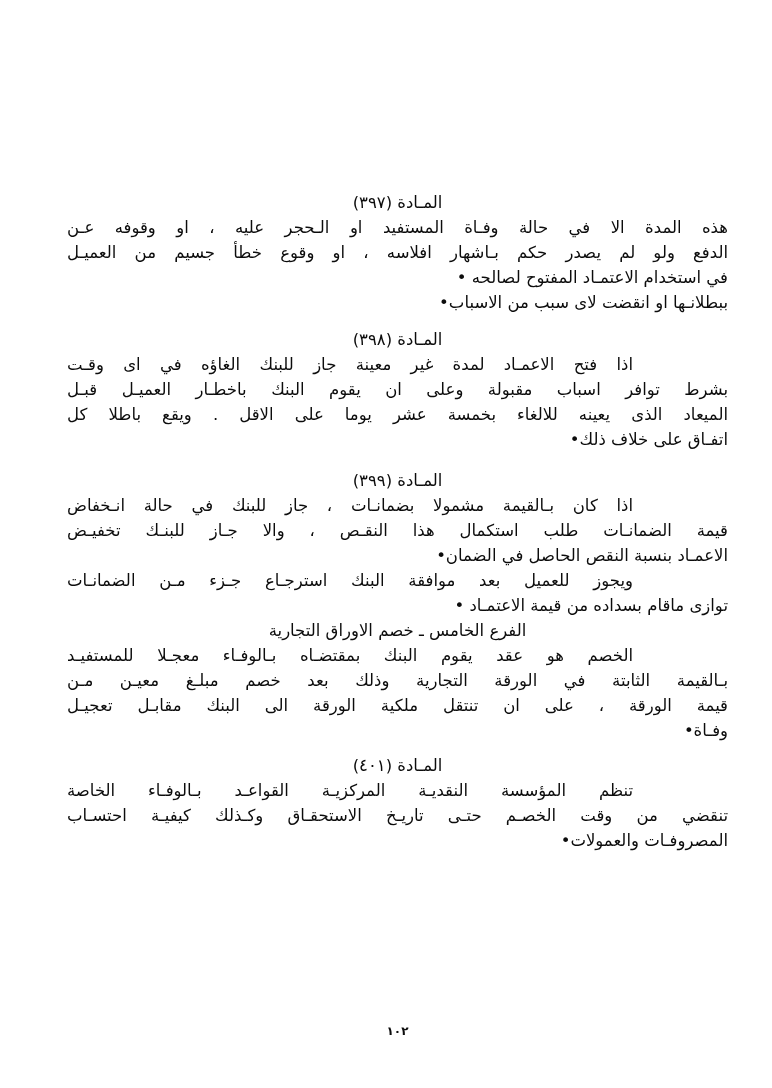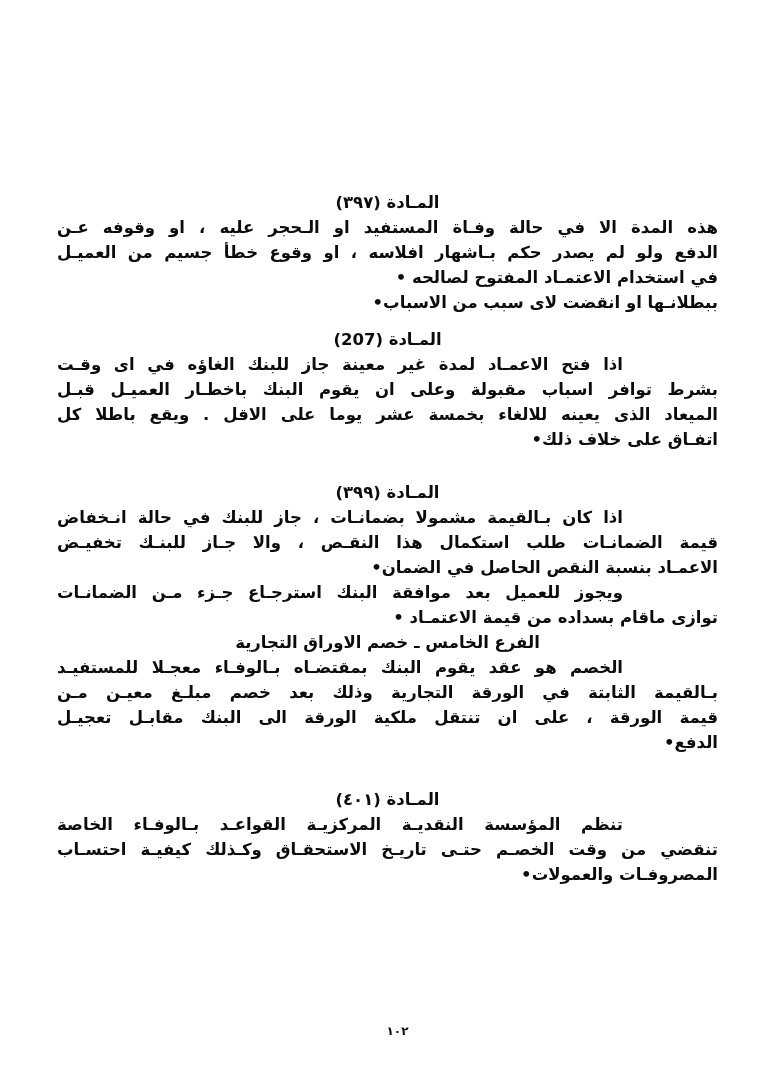--- a/index.html
+++ b/index.html
@@ -17,32 +17,32 @@
     overflow: hidden;
   }
   .page {
     position: absolute;
     inset: 0;
     background: #ffffff;
   }
   .content {
     position: absolute;
     top: 190px;
-    right: 54px;
+    right: 44px;
     width: 661px;
     direction: rtl;
     font-size: 16.5px;
-    font-weight: 700;
+    font-weight: 400;
     letter-spacing: 0.2px;
   }
   .article { margin: 0; padding: 0; }
   .mt10 { }
   .mt12 { margin-top: 12px; }
-  .mt14 { margin-top: 32px; }
-  .mt16 { margin-top: 28px; }
+  .mt14 { margin-top: 10px; }
+  .mt16 { margin-top: 16px; }
   .line {
     line-height: 25px;
     min-height: 25px;
     white-space: normal;
   }
   .heading {
     text-align: center;
   }
   .just {
     text-align: justify;
@@ -75,42 +75,42 @@
 
     <section class="article">
       <div class="line heading">المـادة (٣٩٧)</div>
       <div class="line just">هذه المدة الا في حالة وفـاة المستفيد او الـحجر عليه ، او وقوفه عـن</div>
       <div class="line just">الدفع ولو لم يصدر حكم بـاشهار افلاسه ، او وقوع خطأ جسيم من العميـل</div>
       <div class="line end">في استخدام الاعتمـاد المفتوح لصالحه •</div>
       <div class="line end">ببطلانـها او انقضت لاى سبب من الاسباب•</div>
     </section>
 
     <section class="article mt12">
-      <div class="line heading">المـادة (207)</div>
+      <div class="line heading">المـادة (٣٩٨)</div>
       <div class="line just indent">اذا فتح الاعمـاد لمدة غير معينة جاز للبنك الغاؤه في اى وقـت</div>
       <div class="line just">بشرط توافر اسباب مقبولة وعلى ان يقوم البنك باخطـار العميـل قبـل</div>
       <div class="line just">الميعاد الذى يعينه للالغاء بخمسة عشر يوما على الاقل . ويقع باطلا كل</div>
       <div class="line end">اتفـاق على خلاف ذلك•</div>
     </section>
 
     <section class="article mt16">
       <div class="line heading">المـادة (٣٩٩)</div>
       <div class="line just indent">اذا كان بـالقيمة مشمولا بضمانـات ، جاز للبنك في حالة انـخفاض</div>
       <div class="line just">قيمة الضمانـات طلب استكمال هذا النقـص ، والا جـاز للبنـك تخفيـض</div>
       <div class="line end">الاعمـاد بنسبة النقص الحاصل في الضمان•</div>
       <div class="line just indent">ويجوز للعميل بعد موافقة البنك استرجـاع جـزء مـن الضمانـات</div>
       <div class="line end">توازى ماقام بسداده من قيمة الاعتمـاد •</div>
     </section>
 
     <section class="article mt10">
       <div class="line heading">الفرع الخامس ـ خصم الاوراق التجارية</div>
       <div class="line just indent">الخصم هو عقد يقوم البنك بمقتضـاه بـالوفـاء معجـلا للمستفيـد</div>
       <div class="line just">بـالقيمة الثابتة في الورقة التجارية وذلك بعد خصم مبلـغ معيـن مـن</div>
       <div class="line just">قيمة الورقة ، على ان تنتقل ملكية الورقة الى البنك مقابـل تعجيـل</div>
-      <div class="line end">الدفع•</div>
+      <div class="line end">وفـاة•</div>
     </section>
 
     <section class="article mt14">
       <div class="line heading">المـادة (٤٠١)</div>
       <div class="line just indent">تنظم المؤسسة النقديـة المركزيـة القواعـد بـالوفـاء الخاصة</div>
       <div class="line just">تنقضي من وقت الخصـم حتـى تاريـخ الاستحقـاق وكـذلك كيفيـة احتسـاب</div>
       <div class="line end">المصروفـات والعمولات•</div>
     </section>
 
   </div>

